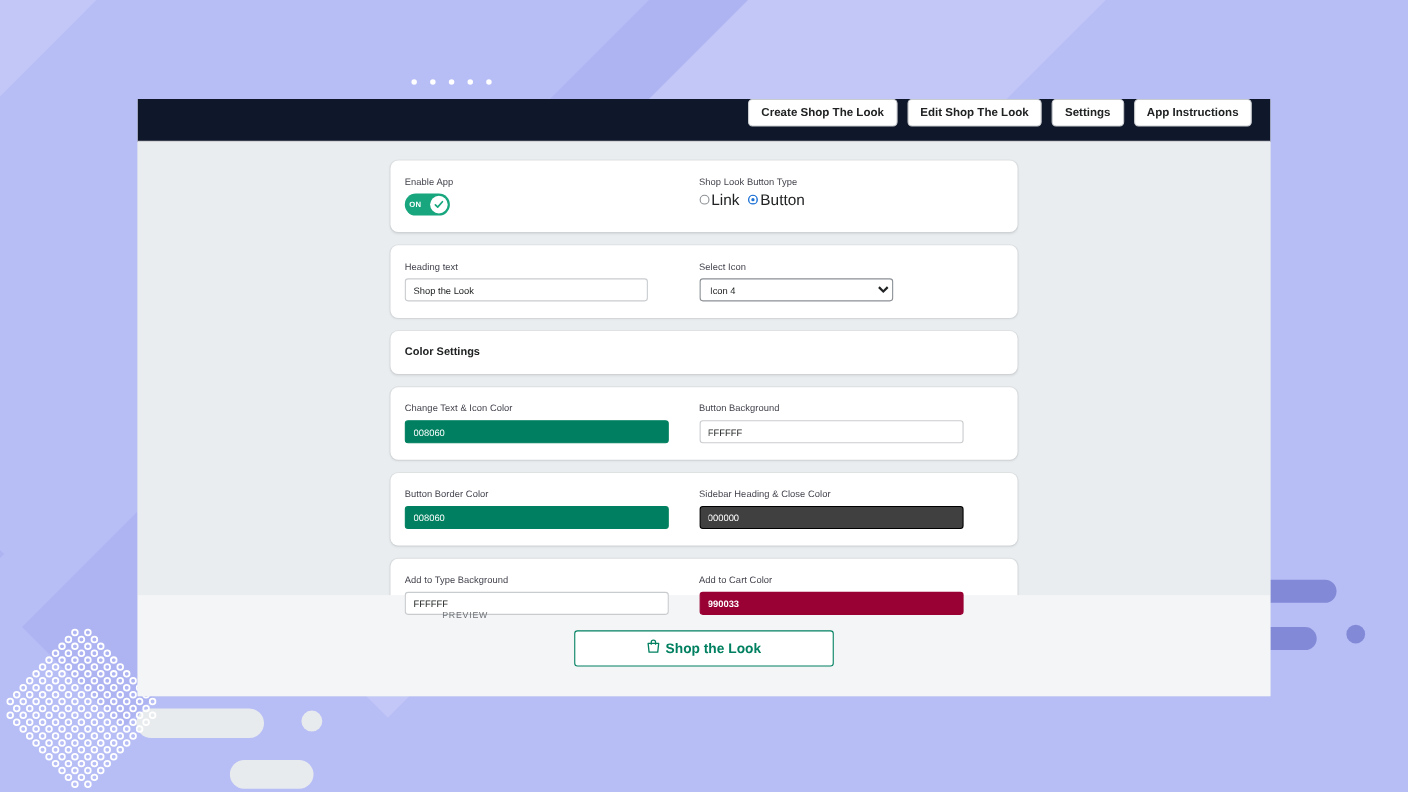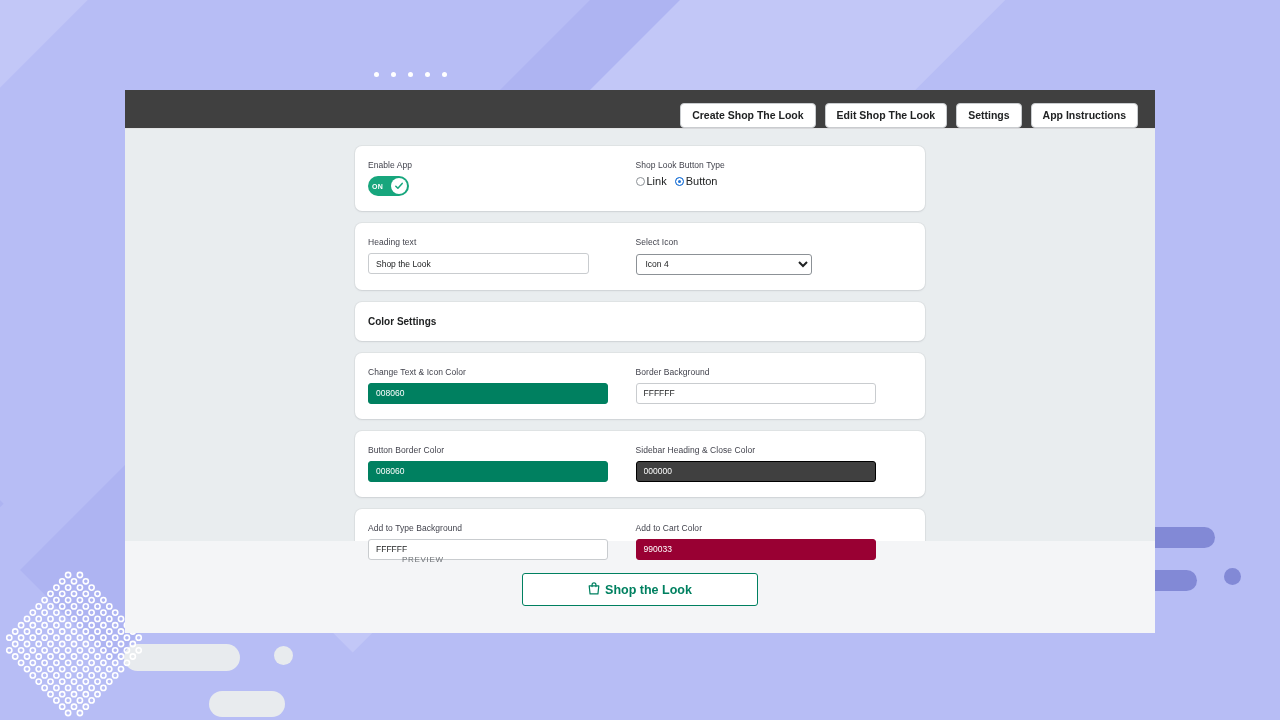--- a/index.html
+++ b/index.html
@@ -61,24 +61,24 @@
     top: 90px;
     width: 1030px;
     height: 543px;
     background: #e9edef;
     z-index: 4;
     overflow: hidden;
   }
 
   #topbar {
     height: 39px;
-    background: #404040;
+    background: #0f172a;
     border-bottom: 1px solid #e3e3e5;
     display: flex;
-    align-items: flex-end;
+    align-items: flex-start;
     justify-content: flex-end;
     padding-right: 17px;
     gap: 9px;
   }
   .topbar-btn {
     background: #ffffff;
     border: 1px solid #c9cccf;
     border-radius: 4px;
     padding: 5px 11px;
     font-size: 10.5px;
@@ -219,21 +219,21 @@
     border: 1px solid #8c9196;
     background: #ffffff;
     flex: none;
   }
   .radio-dot.checked {
     border: 1px solid #1f73d6;
     background: #1f73d6;
     box-shadow: inset 0 0 0 2px #ffffff;
   }
   .radio-text {
-    font-size: 11px;
+    font-size: 14px;
     color: #202223;
     line-height: 11px;
   }
 
   
   #preview-footer {
     height: 92px;
     background: #f4f5f7;
     padding-top: 14px;
     text-align: center;
@@ -522,21 +522,21 @@
       <div class="section-title">Color Settings</div>
     </div>
 
     <div class="card">
       <div class="row">
         <div class="col">
           <div class="field-label">Change Text &amp; Icon Color</div>
           <input class="color-input" type="text" value="008060" style="background: rgb(0, 128, 96); color: rgb(255, 255, 255); border-color: rgb(0, 128, 96);">
         </div>
         <div class="col">
-          <div class="field-label">Border Background</div>
+          <div class="field-label">Button Background</div>
           <input class="color-input" type="text" value="FFFFFF" style="background: rgb(255, 255, 255); color: rgb(32, 34, 35); border-color: rgb(201, 204, 207);">
         </div>
       </div>
     </div>
 
     <div class="card">
       <div class="row">
         <div class="col">
           <div class="field-label">Button Border Color</div>
           <input class="color-input" type="text" value="008060" style="background: rgb(0, 128, 96); color: rgb(255, 255, 255); border-color: rgb(0, 128, 96);">
@@ -549,21 +549,21 @@
     </div>
 
     <div class="card">
       <div class="row">
         <div class="col">
           <div class="field-label">Add to Type Background</div>
           <input class="color-input" type="text" value="FFFFFF" style="background: rgb(255, 255, 255); color: rgb(32, 34, 35); border-color: rgb(201, 204, 207);">
         </div>
         <div class="col">
           <div class="field-label">Add to Cart Color</div>
-          <input class="color-input" type="text" value="990033" style="background: rgb(153, 0, 51); color: rgb(255, 255, 255); border-color: rgb(153, 0, 51);">
+          <input class="color-input" type="text" value="990033" style="background: rgb(153, 0, 51); color: rgb(255, 255, 255); border-color: rgb(153, 0, 51); font-weight: bold;">
         </div>
       </div>
     </div>
 
   </div>
 
   <div id="preview-footer">
     <div id="preview-caption">PREVIEW</div>
     <div id="preview-button" style="background: rgb(255, 255, 255); border-color: rgb(0, 128, 96);">
       <span>

